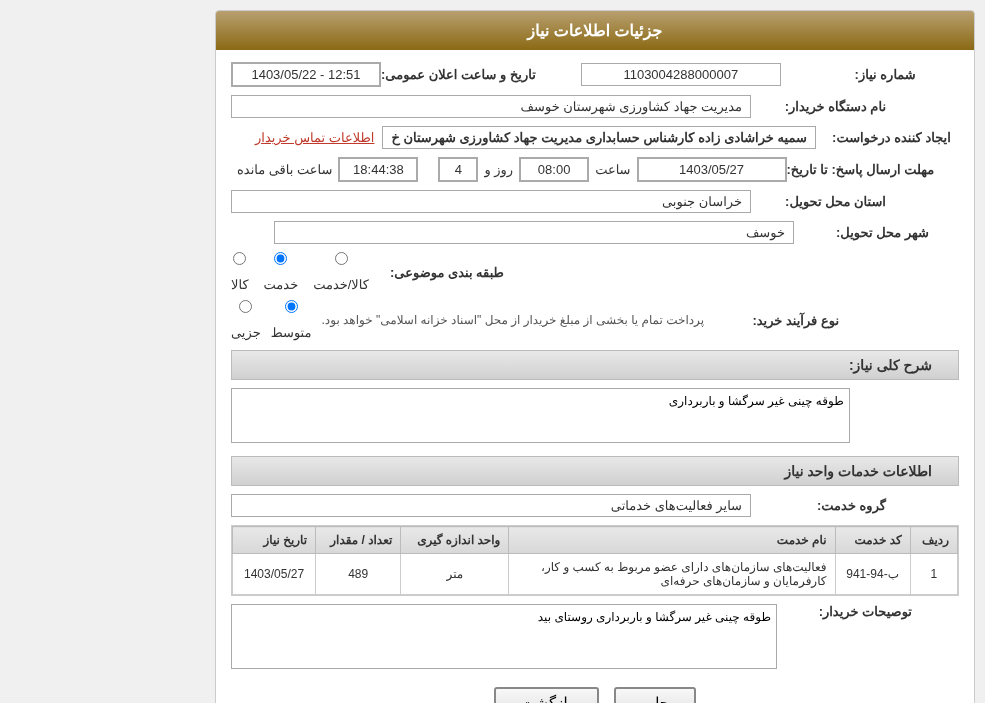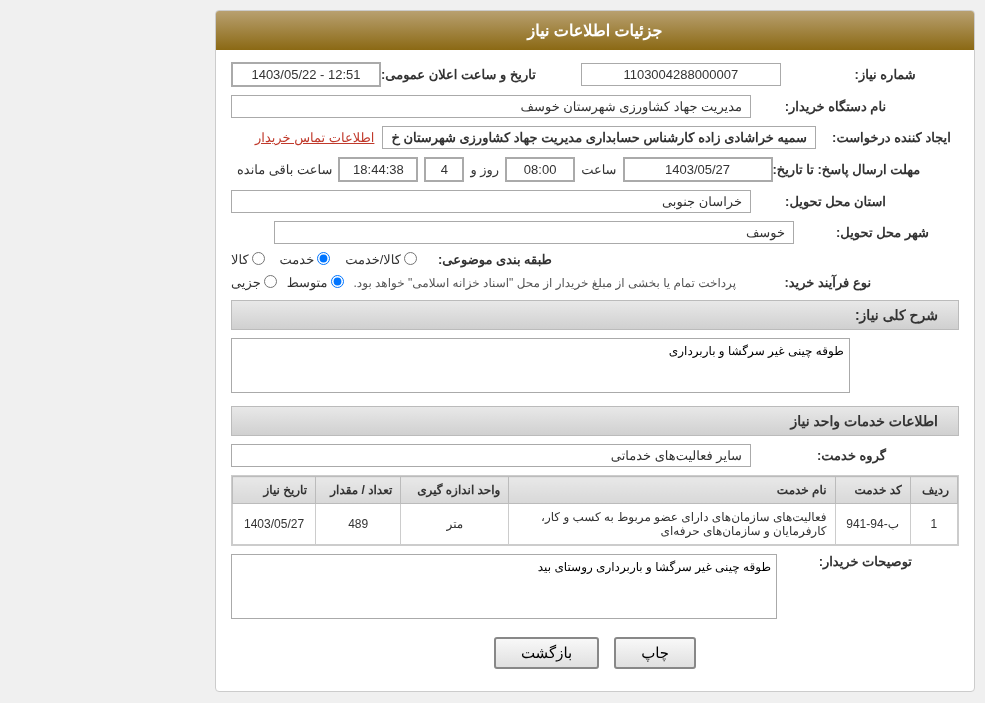--- a/index.html
+++ b/index.html
@@ -70,27 +70,28 @@
       text-align: center;
       direction: ltr;
     }
     .radio-group {
       display: flex;
       align-items: center;
       gap: 15px;
     }
     .radio-item {
       display: flex;
-      align-items: flex-start;
-      gap: 3px;
+      align-items: center;
+      gap: 12px;
+      flex-direction: column;
     }
     .section-header {
       background: linear-gradient(to bottom, #e8e8e8, #d0d0d0);
       border: 1px solid #bbb;
-      padding: 6px 20px;
+      padding: 6px 26px;
       font-weight: bold;
       font-size: 14px;
       text-align: right;
       margin: 10px 0 8px 0;
       color: #333;
     }
     .service-row {
       display: flex;
       align-items: center;
       margin-bottom: 8px;
@@ -188,21 +189,21 @@
         <span style="padding: 0 8px; color:#c0392b; text-decoration:underline; cursor:pointer;margin-left:16px;">اطلاعات تماس خریدار</span>
       </div>
 
       <div class="info-row">
         <span class="label">مهلت ارسال پاسخ: تا تاریخ:</span>
         <div class="date-box">1403/05/27</div>
         <span style="padding:0 6px;">ساعت</span>
         <div class="date-box" style="min-width:70px;">08:00</div>
         <span style="padding:0 6px;">روز و</span>
         <div class="date-box" style="min-width:40px;">4</div>
-        <div class="date-box" style="min-width:80px; margin-right:6px;">18:44:38</div>
+        <div class="date-box" style="min-width:80px; margin-right:20px;">18:44:38</div>
         <span style="padding:0 6px;">ساعت باقی مانده</span>
       </div>
 
       <div class="info-row">
         <span class="label">استان محل تحویل:</span>
         <div class="value-box" style="min-width:520px;">خراسان جنوبی</div>
       </div>
 
       <div class="info-row">
         <span class="label">شهر محل تحویل:</span>

